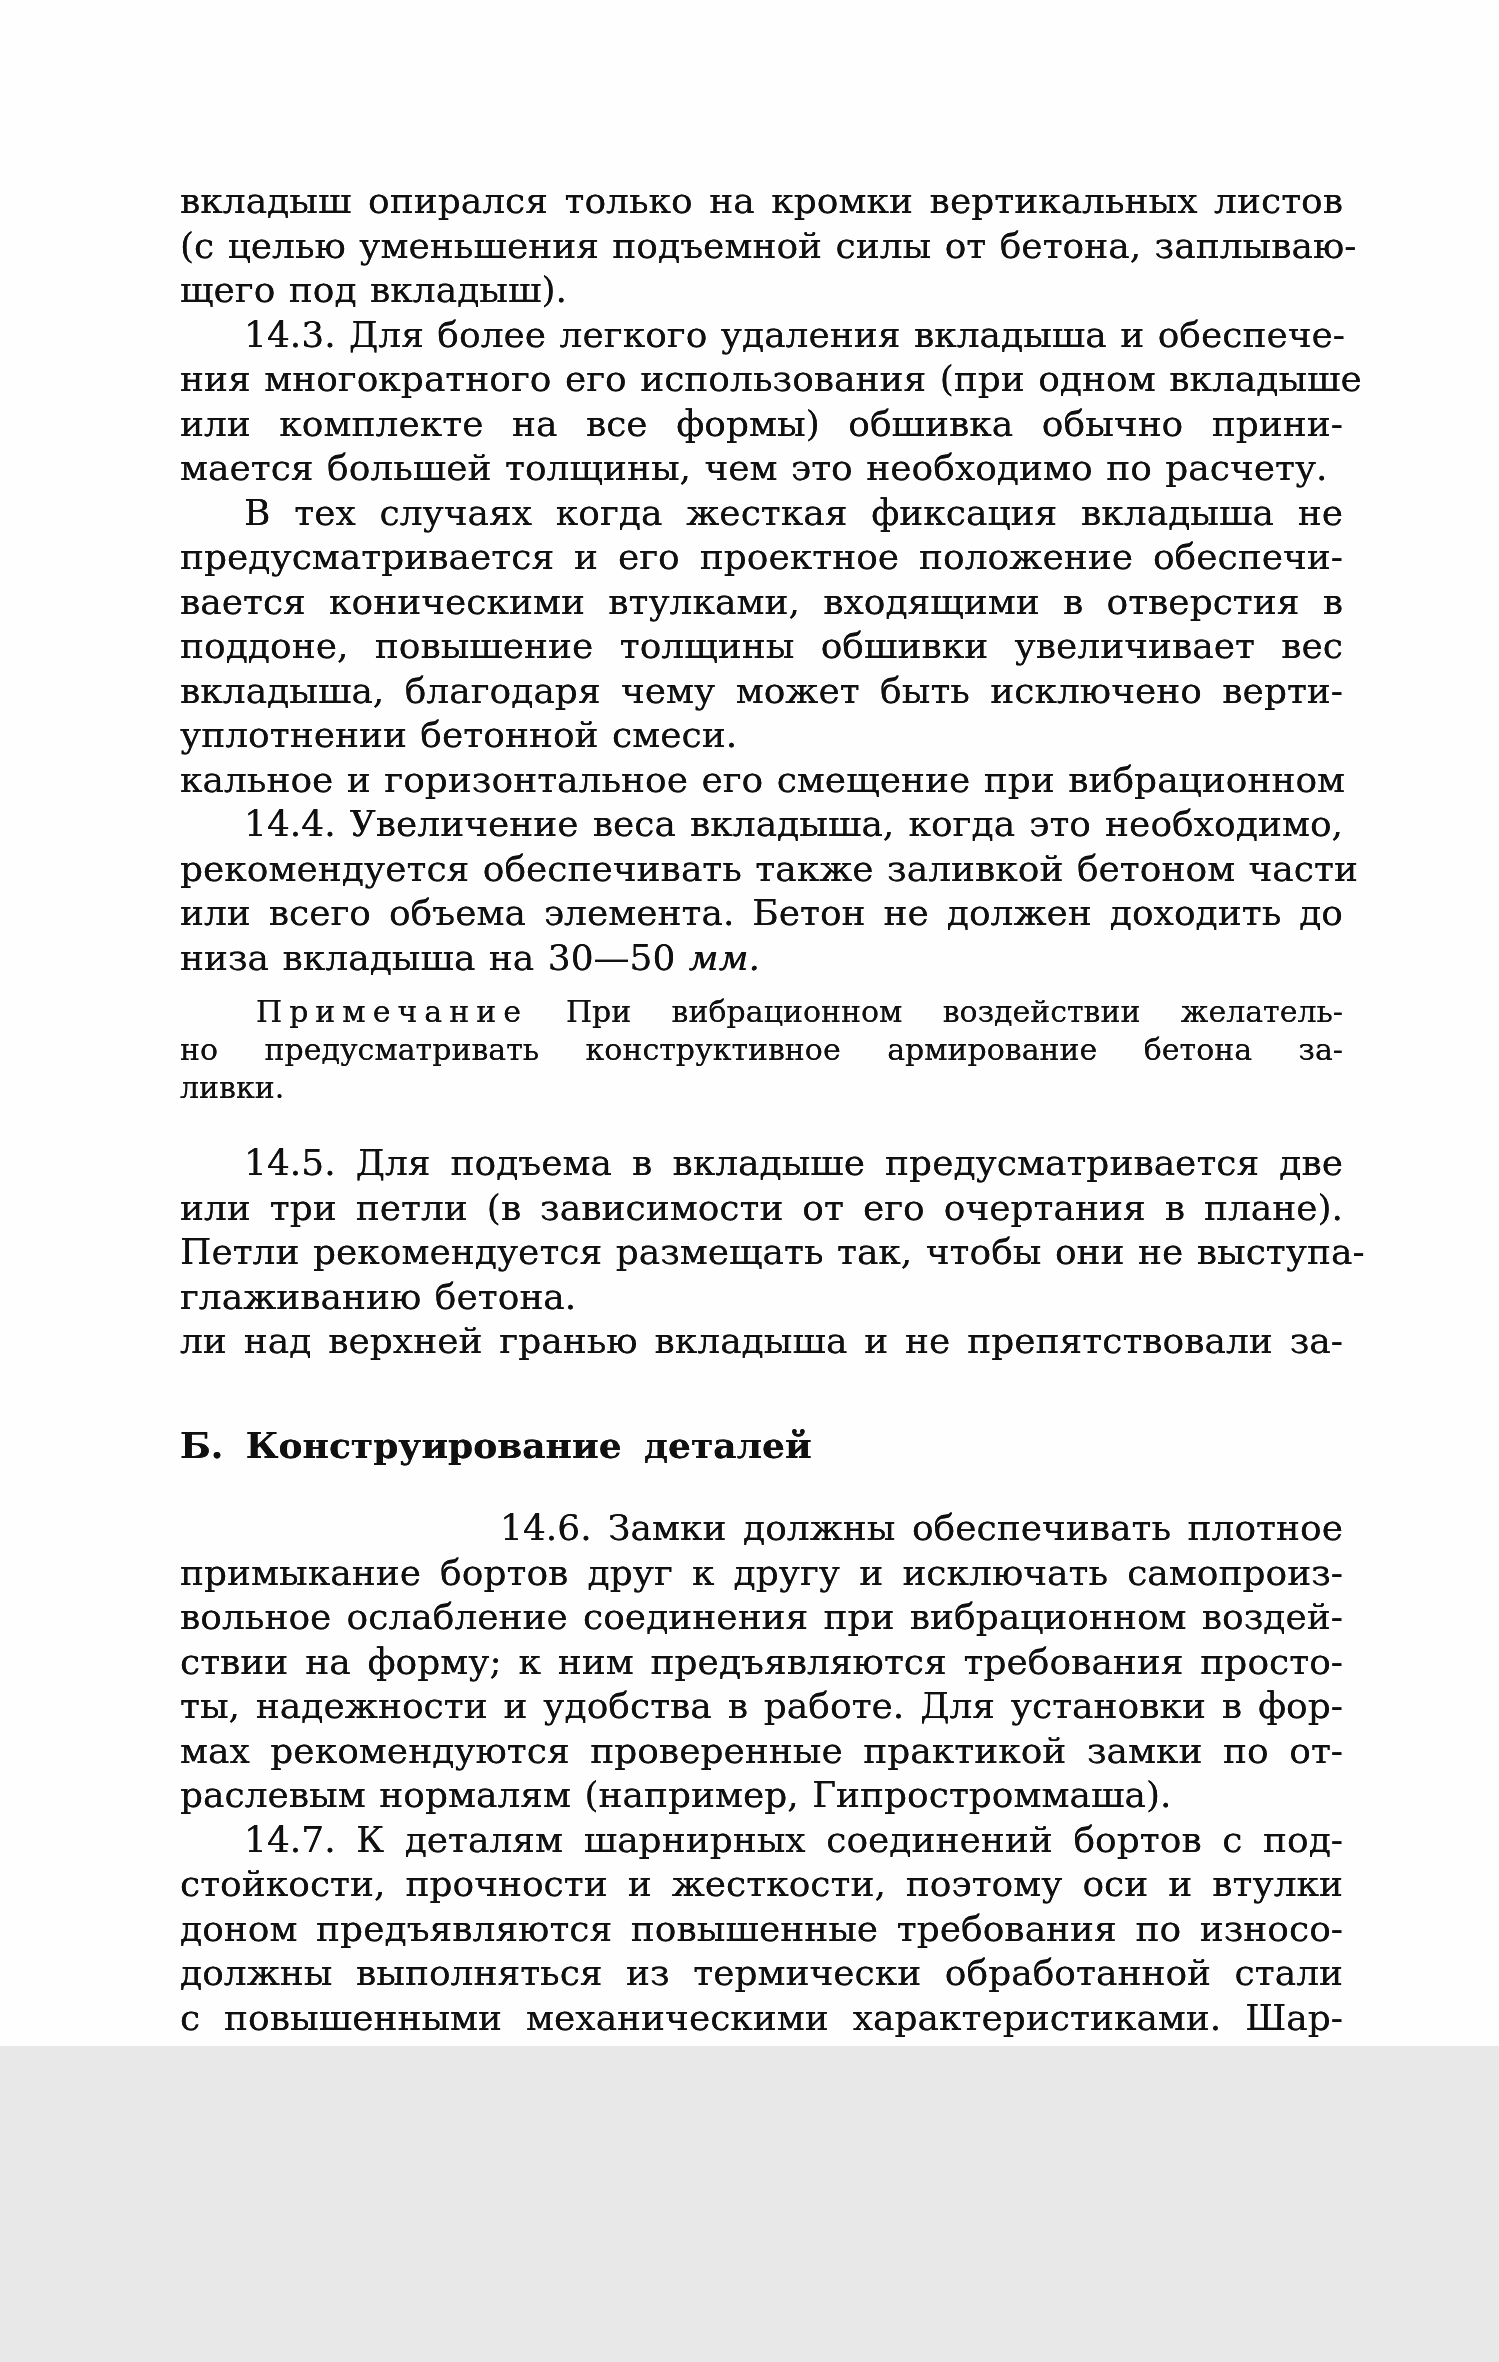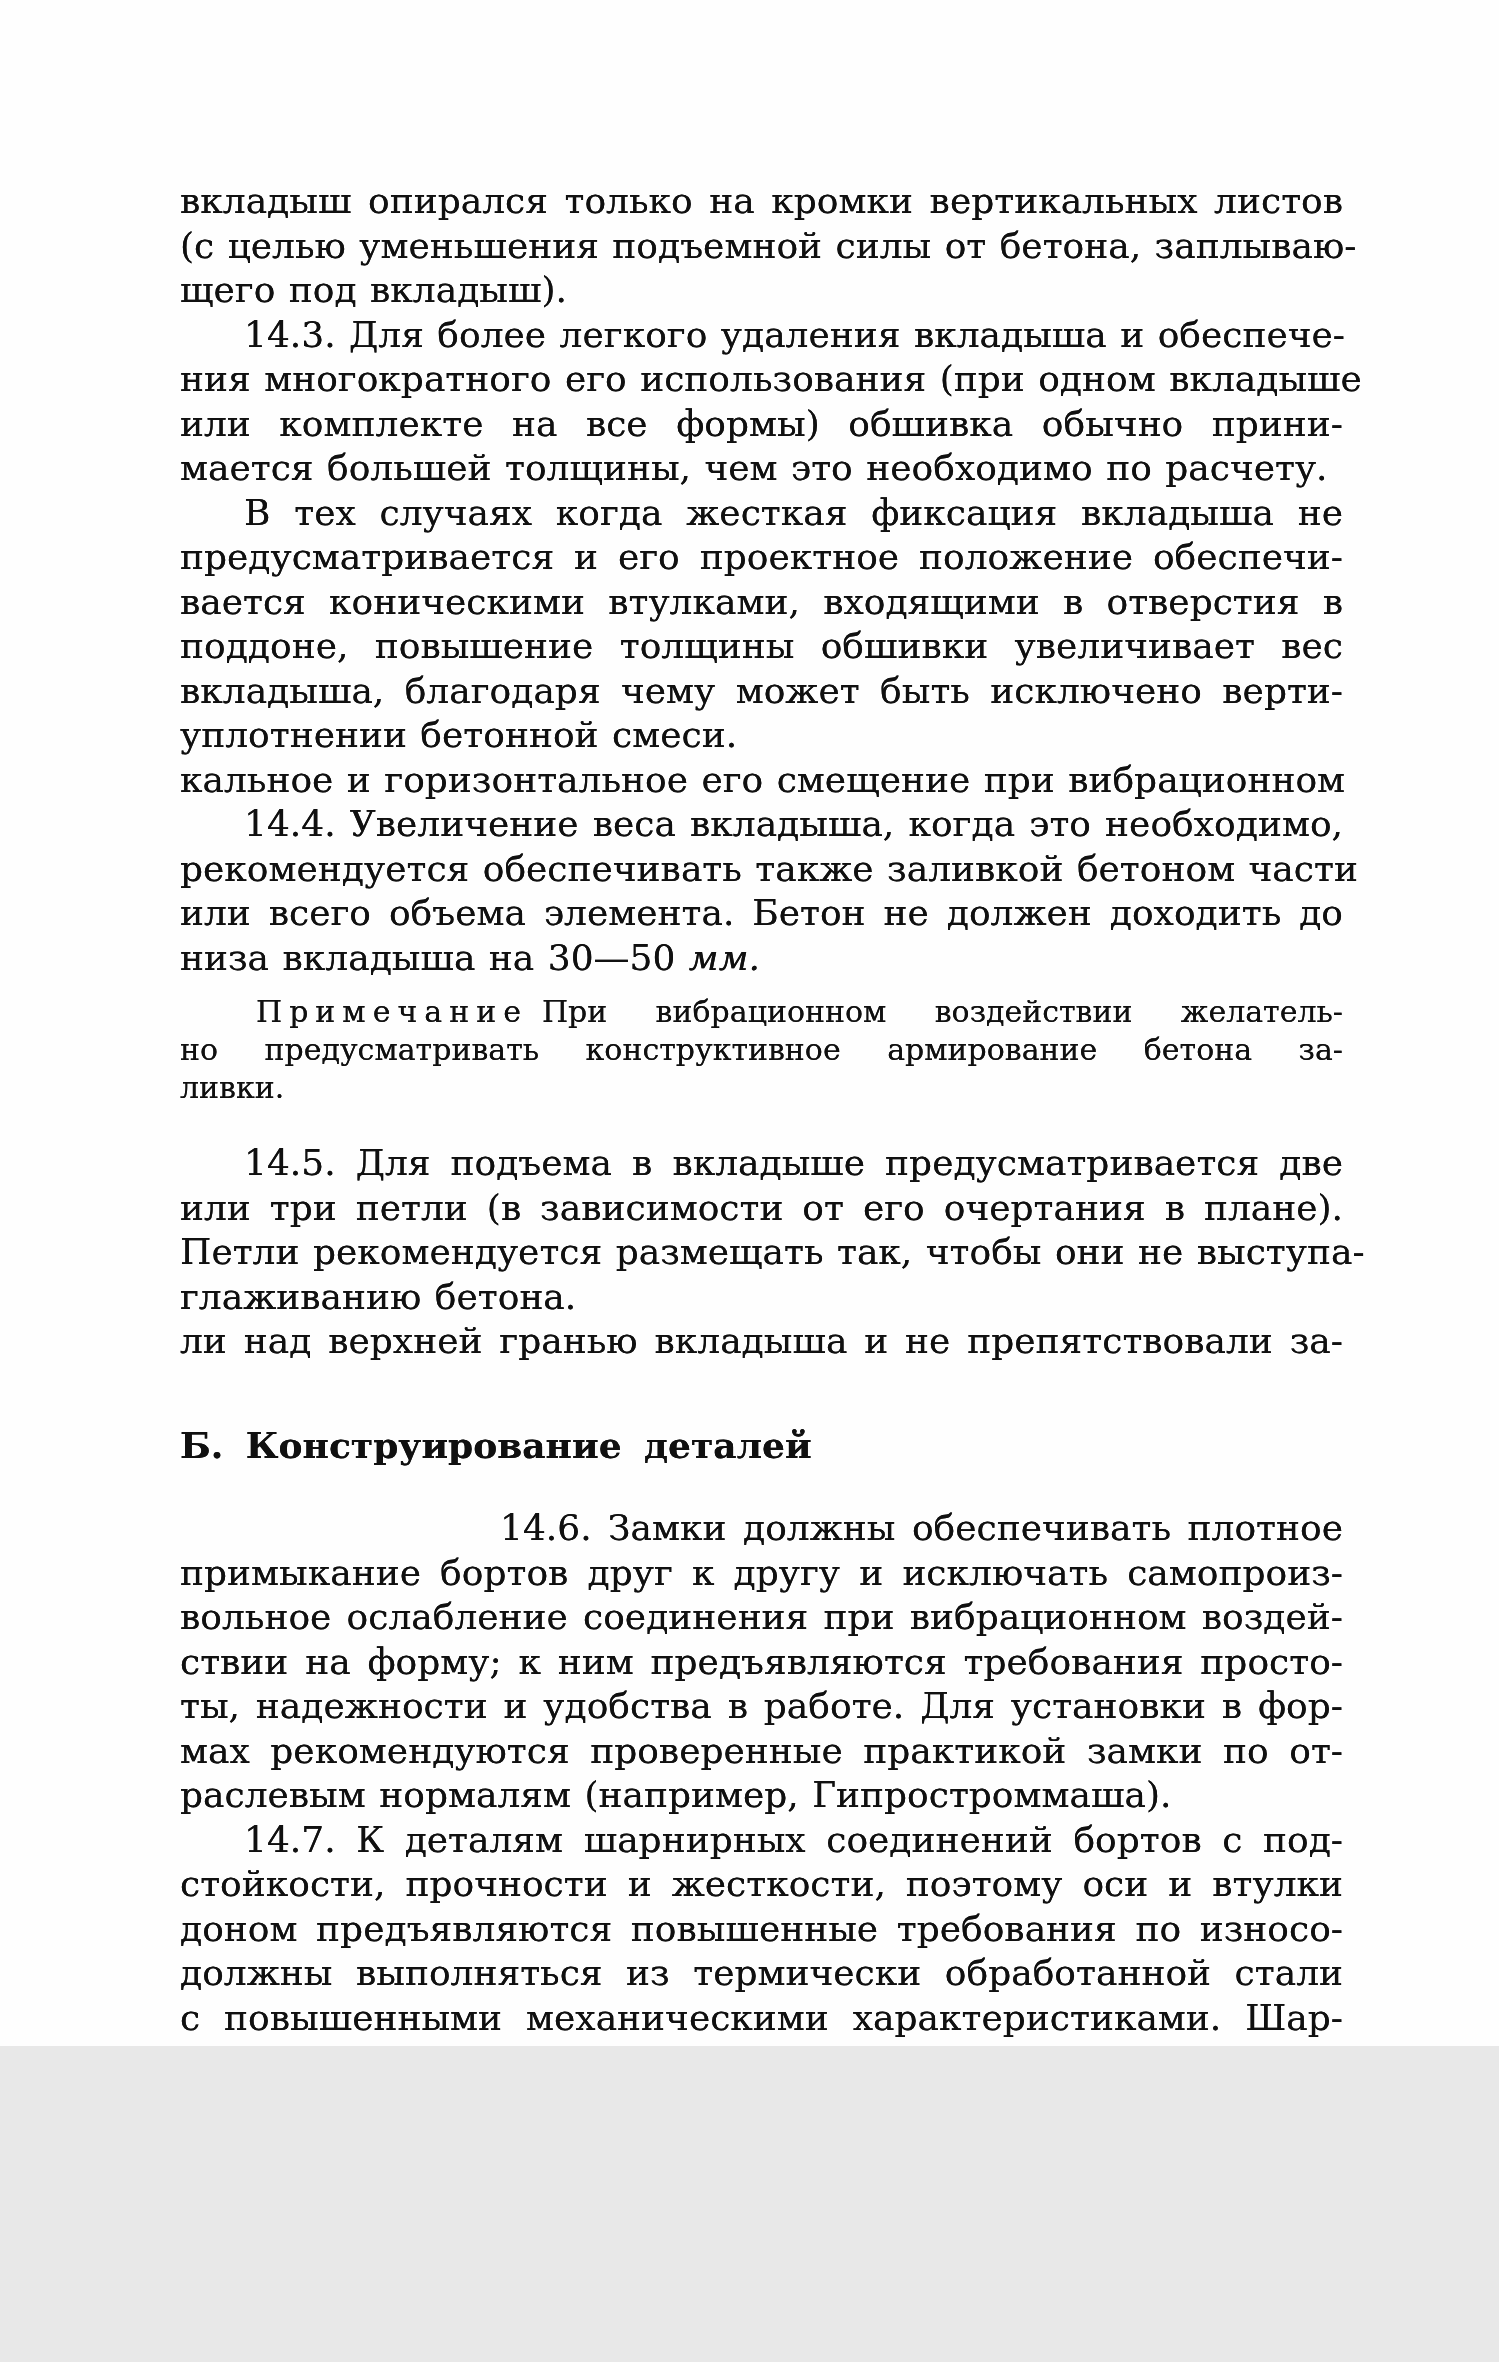--- a/index.html
+++ b/index.html
@@ -40,21 +40,21 @@
   .sec1 { top: 179px; }
 
   .note {
     top: 993px;
     font-size: 30px;
     line-height: 38px;
   }
   .note .ind { padding-left: 76px; }
   .note-label {
     letter-spacing: 7px;
-    margin-right: 14px;
+    margin-right: 38px;
   }
 
   .sec2 { top: 1141px; }
 
   .heading {
     position: absolute;
     left: 180px;
     width: 1163px;
     top: 1423px;
     font-size: 36px;

